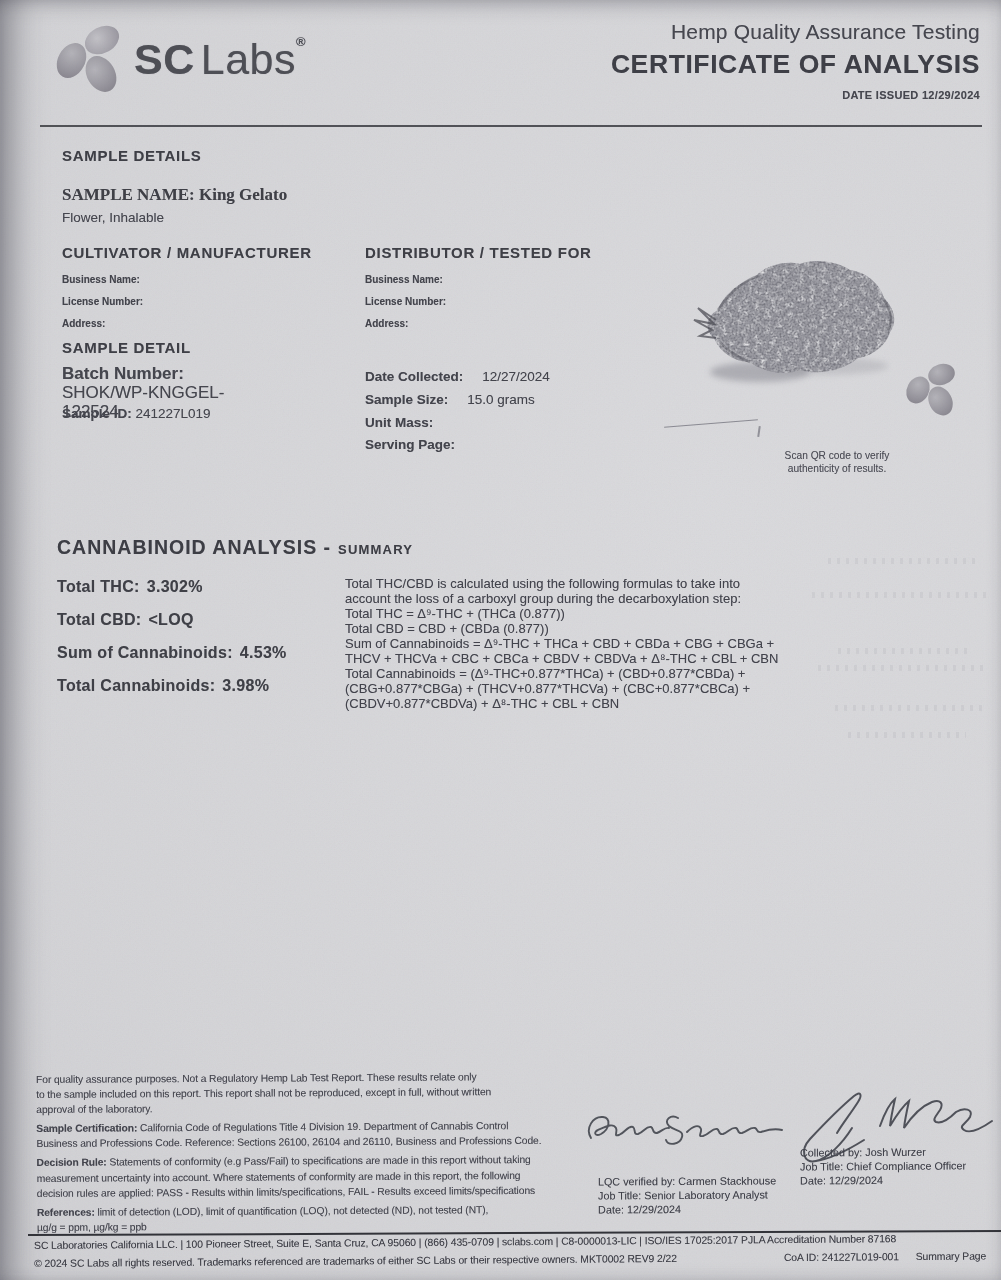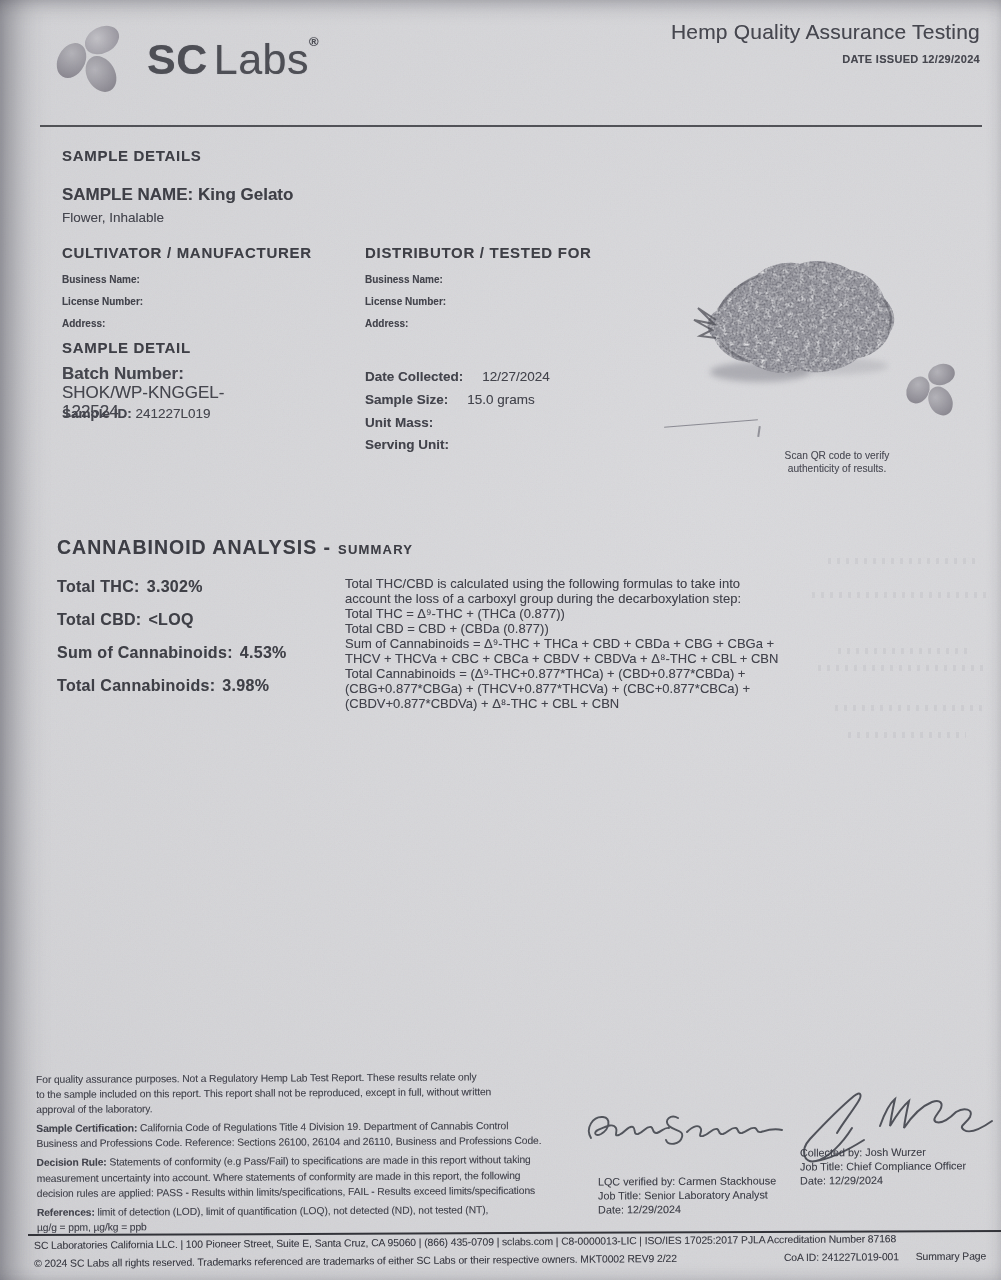--- a/index.html
+++ b/index.html
@@ -14,21 +14,21 @@
       inset 0 16px 22px -16px rgba(45,45,58,.38),
       inset -10px 0 20px -14px rgba(45,45,58,.20),
       inset 0 -10px 18px -14px rgba(45,45,58,.22);
   }
   .abs{position:absolute;}
   .pre{white-space:pre;}
   .preline{white-space:pre-line;}
 
   
   .seed{position:absolute;border-radius:50%;background:radial-gradient(circle at 38% 32%, #b5b4ba 0%, #97959d 60%, #827f88 100%);}
-  #brand{left:147px;top:34px;font-size:43px;color:#4e4f56;letter-spacing:.5px;text-shadow:0 0 .7px rgba(70,70,82,.5);}
+  #brand{left:134px;top:34px;font-size:43px;color:#4e4f56;letter-spacing:.5px;text-shadow:0 0 .7px rgba(70,70,82,.5);}
   #brand .sc{font-weight:700;}
   #brand .labs{font-weight:500;margin-left:6px;}
   #brand .reg{font-size:13px;vertical-align:28px;font-weight:700;}
   #hdr-right{right:21px;top:20px;text-align:right;color:#46474f;}
   #hdr-right .program{font-size:21px;font-weight:500;letter-spacing:.2px;}
   #hdr-right .coa-title{font-size:26.5px;font-weight:700;letter-spacing:.6px;margin-top:5px;color:#3e3f47;}
   #hdr-right .date-issued{font-size:11px;font-weight:700;letter-spacing:.3px;margin-top:9px;}
   #rule-top{left:40px;top:125px;width:942px;height:2.2px;background:#3f4046;opacity:.88;}
 
   
@@ -75,26 +75,27 @@
   <div>
     <span class="seed" style="left:84px;top:27px;width:36px;height:26px;transform:rotate(-28deg);background:radial-gradient(circle at 40% 35%, #c3c2c7 0%, #a5a3ab 60%, #908e97 100%);"></span>
     <span class="seed" style="left:58px;top:42px;width:27px;height:37px;transform:rotate(28deg);"></span>
     <span class="seed" style="left:87px;top:55px;width:28px;height:38px;transform:rotate(-30deg);"></span>
   </div>
   <div id="brand" class="abs">
     <span class="sc">SC</span><span class="labs">Labs</span><span class="reg">®</span>
   </div>
   <div id="hdr-right" class="abs">
     <div class="program">Hemp Quality Assurance Testing</div>
+    <div class="coa-title">CERTIFICATE OF ANALYSIS</div>
     <div class="date-issued">DATE ISSUED 12/29/2024</div>
   </div>
   <div id="rule-top" class="abs"></div>
 
   <div class="abs sec-title" style="left:62px;top:147px;">SAMPLE DETAILS</div>
-  <div class="abs" style="left:62px;top:185px;font-size:17px;font-weight:700;color:#3f4047;">SAMPLE NAME: King Gelato</div>
+  <div class="abs" style="left:62px;top:185px;font-size:17px;font-weight:700;color:#3f4047;font-family:Liberation Serif, serif;">SAMPLE NAME: King Gelato</div>
   <div class="abs" style="left:62px;top:210px;font-size:13.5px;">Flower, Inhalable</div>
 
   <div class="abs" style="left:62px;top:244px;width:285px;">
     <div class="sec-title">CULTIVATOR / MANUFACTURER</div>
     <div style="margin-top:8px;">
       <div class="fld">Business Name:</div>
       <div class="fld">License Number:</div>
       <div class="fld">Address:</div>
     </div>
   </div>
@@ -114,21 +115,21 @@
   </div>
   <div id="sampleid-block" class="abs">
     <b>Sample ID:</b>
     <span>241227L019</span>
   </div>
 
   <div class="abs" style="left:365px;top:366px;width:300px;">
     <div class="frow"><b>Date Collected:</b><span>12/27/2024</span></div>
     <div class="frow"><b>Sample Size:</b><span>15.0 grams</span></div>
     <div class="frow"><b>Unit Mass:</b><span></span></div>
-    <div class="frow"><b>Serving Unit:</b><span></span></div>
+    <div class="frow"><b>Serving Page:</b><span></span></div>
   </div>
 
   <svg class="abs" style="left:688px;top:258px;" width="225" height="145" viewBox="0 0 225 145">
     <defs>
       <filter id="budNoise" x="-20%" y="-20%" width="140%" height="140%">
         <feTurbulence type="fractalNoise" baseFrequency="0.5" numOctaves="4" seed="11"></feTurbulence>
         <feColorMatrix type="matrix" values="0 0 0 0 0.18  0 0 0 0 0.18  0 0 0 0 0.21  0 0 0 2.6 -1.05"></feColorMatrix>
       </filter>
       <filter id="budNoise2" x="-20%" y="-20%" width="140%" height="140%">
         <feTurbulence type="fractalNoise" baseFrequency="0.18" numOctaves="3" seed="4"></feTurbulence>

